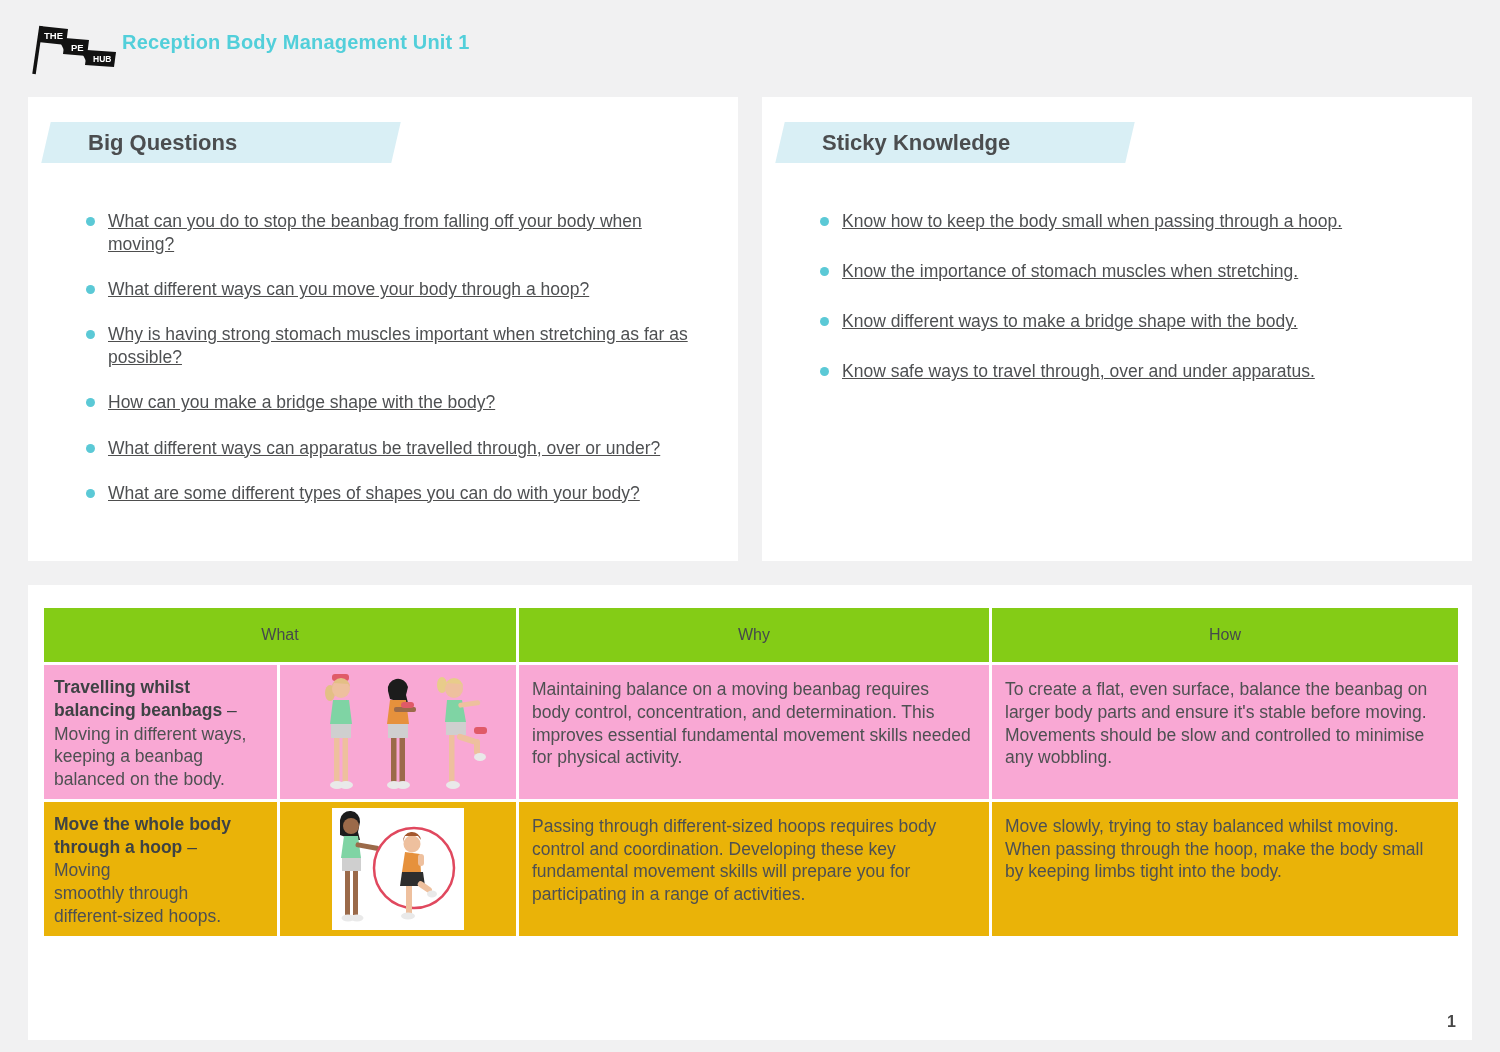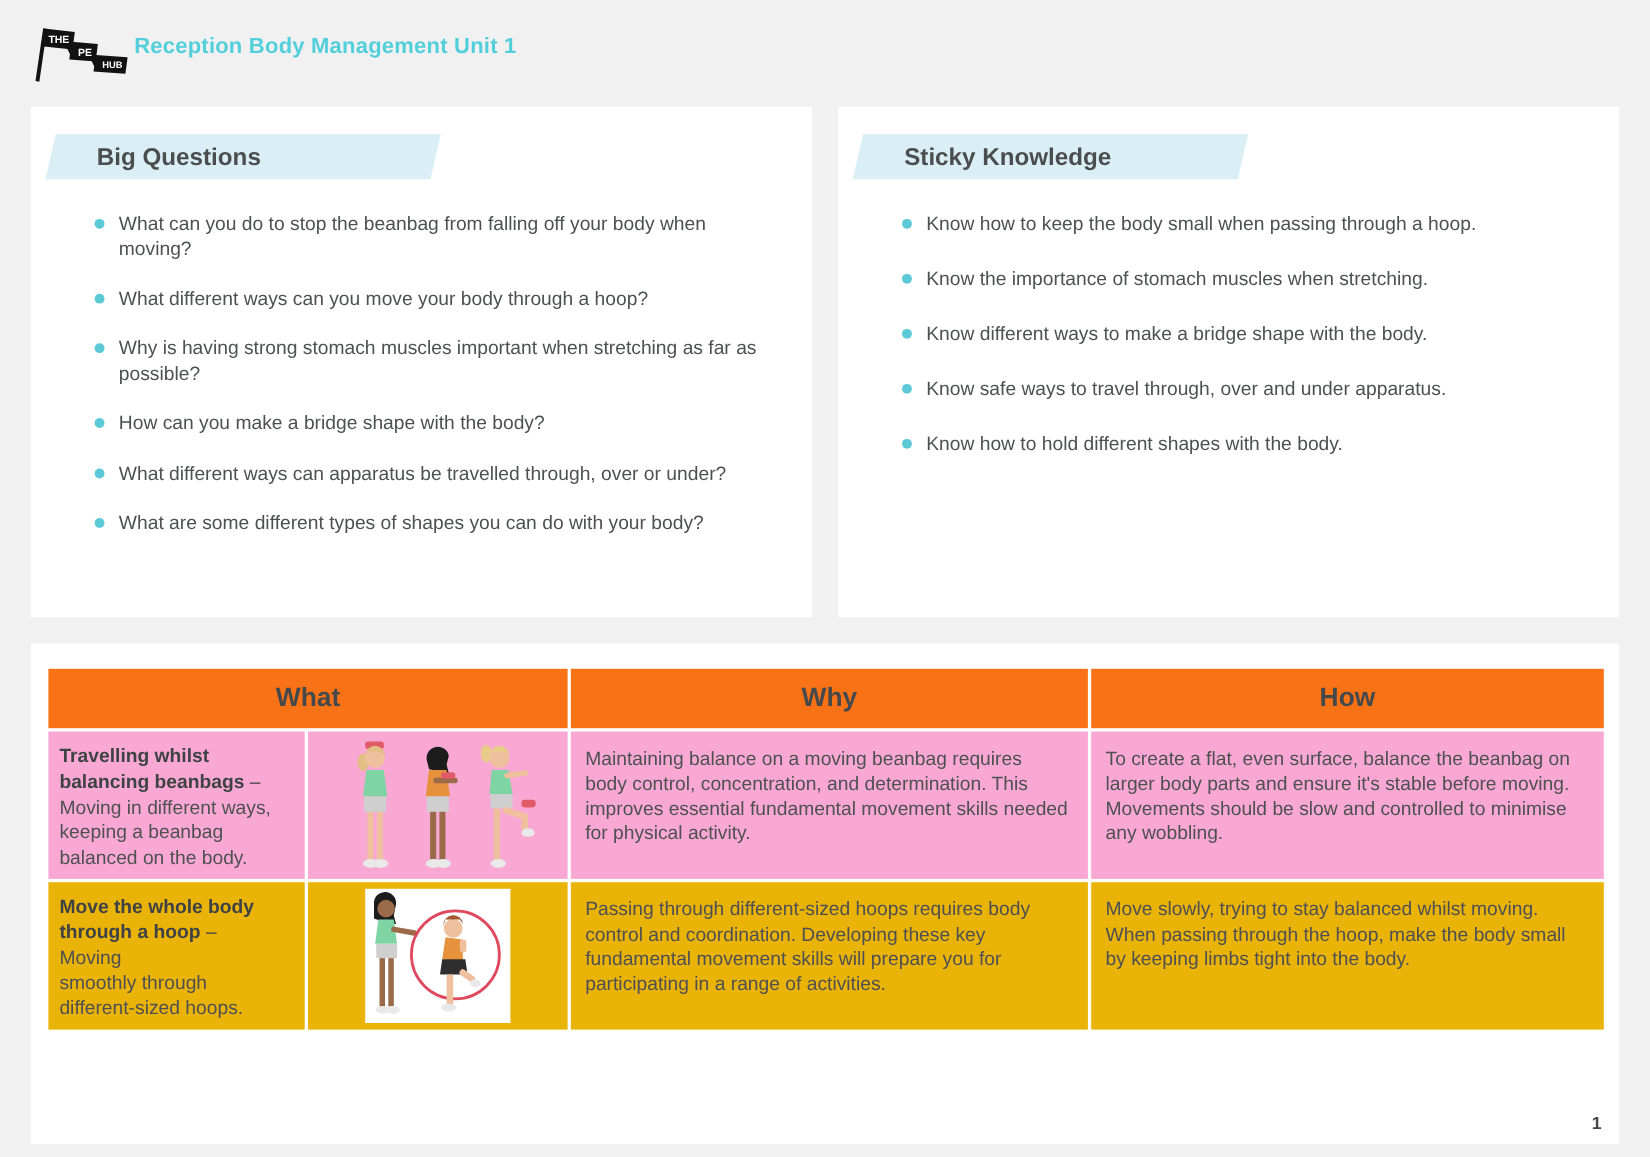--- a/index.html
+++ b/index.html
@@ -29,21 +29,21 @@
   .ribbon {
     margin:25px 0 0 18px; width:350px; height:41px;
     background:#d9eff5; transform:skewX(-13deg);
   }
   .ribbon-text {
     display:block; transform:skewX(13deg);
     font-size:22px; font-weight:bold; color:#4b4d4f;
     line-height:41px; padding-left:42px; white-space:nowrap;
   }
 
-  ul.bullet-list { list-style:none; margin-top:29px; padding:0 34px 0 58px; }
+  ul.bullet-list { list-style:none; margin-top:47px; padding:0 34px 0 58px;text-decoration:underline; }
   ul.bullet-list li {
     position:relative; padding-left:22px;
     font-size:17.5px; line-height:1.32; color:#4e5052;
   }
   ul.bullet-list li::before {
     content:""; position:absolute; left:0; top:7px;
     width:9px; height:9px; border-radius:50%; background:#5bc9d6;
   }
   .gap-bq li { margin-bottom:22px; }
   .gap-sk li { margin-bottom:27px; }
@@ -51,23 +51,23 @@
   
   .bottom-panel { position:absolute; left:28px; top:585px; width:1444px; height:455px; background:#ffffff; }
 
   .wwh-table {
     position:absolute; left:16px; top:23px;
     display:grid;
     grid-template-columns:233px 236px 470px 466px;
     gap:3px;
   }
   .th {
-    background:#f97316; height:54px;
+    background:#84cc16; height:54px;
     display:flex; align-items:center; justify-content:center;
-    font-size:24px; font-weight:bold; color:#45494c;
+    font-size:16px; font-weight:normal; color:#45494c;
   }
   .th-what { grid-column:1 / 3; }
 
   .cell { font-size:17.5px; line-height:1.3; color:#4e5052; }
   .r1 { background:#f9a8d4; min-height:127px; }
   .r2 { background:#eab308; min-height:121px; }
 
   .cell-whattext { padding:11px 2px 8px 10px; }
   .what-title { font-weight:bold; color:#3e4244; }
   .what-dash  { color:#3e4244; }
@@ -117,21 +117,20 @@
 
 <section class="panel panel-right">
   <div class="ribbon">
     <span class="ribbon-text">Sticky Knowledge</span>
   </div>
   <ul class="bullet-list gap-sk">
     <li>Know how to keep the body small when passing through a hoop.</li>
     <li>Know the importance of stomach muscles when stretching.</li>
     <li>Know different ways to make a bridge shape with the body.</li>
     <li>Know safe ways to travel through, over and under apparatus.</li>
-    <li>Know how to hold different shapes with the body.</li>
   </ul>
 </section>
 
 <section class="bottom-panel">
   <div class="wwh-table">
 
     <div class="th th-what">What</div>
     <div class="th">Why</div>
     <div class="th">How</div>
 

